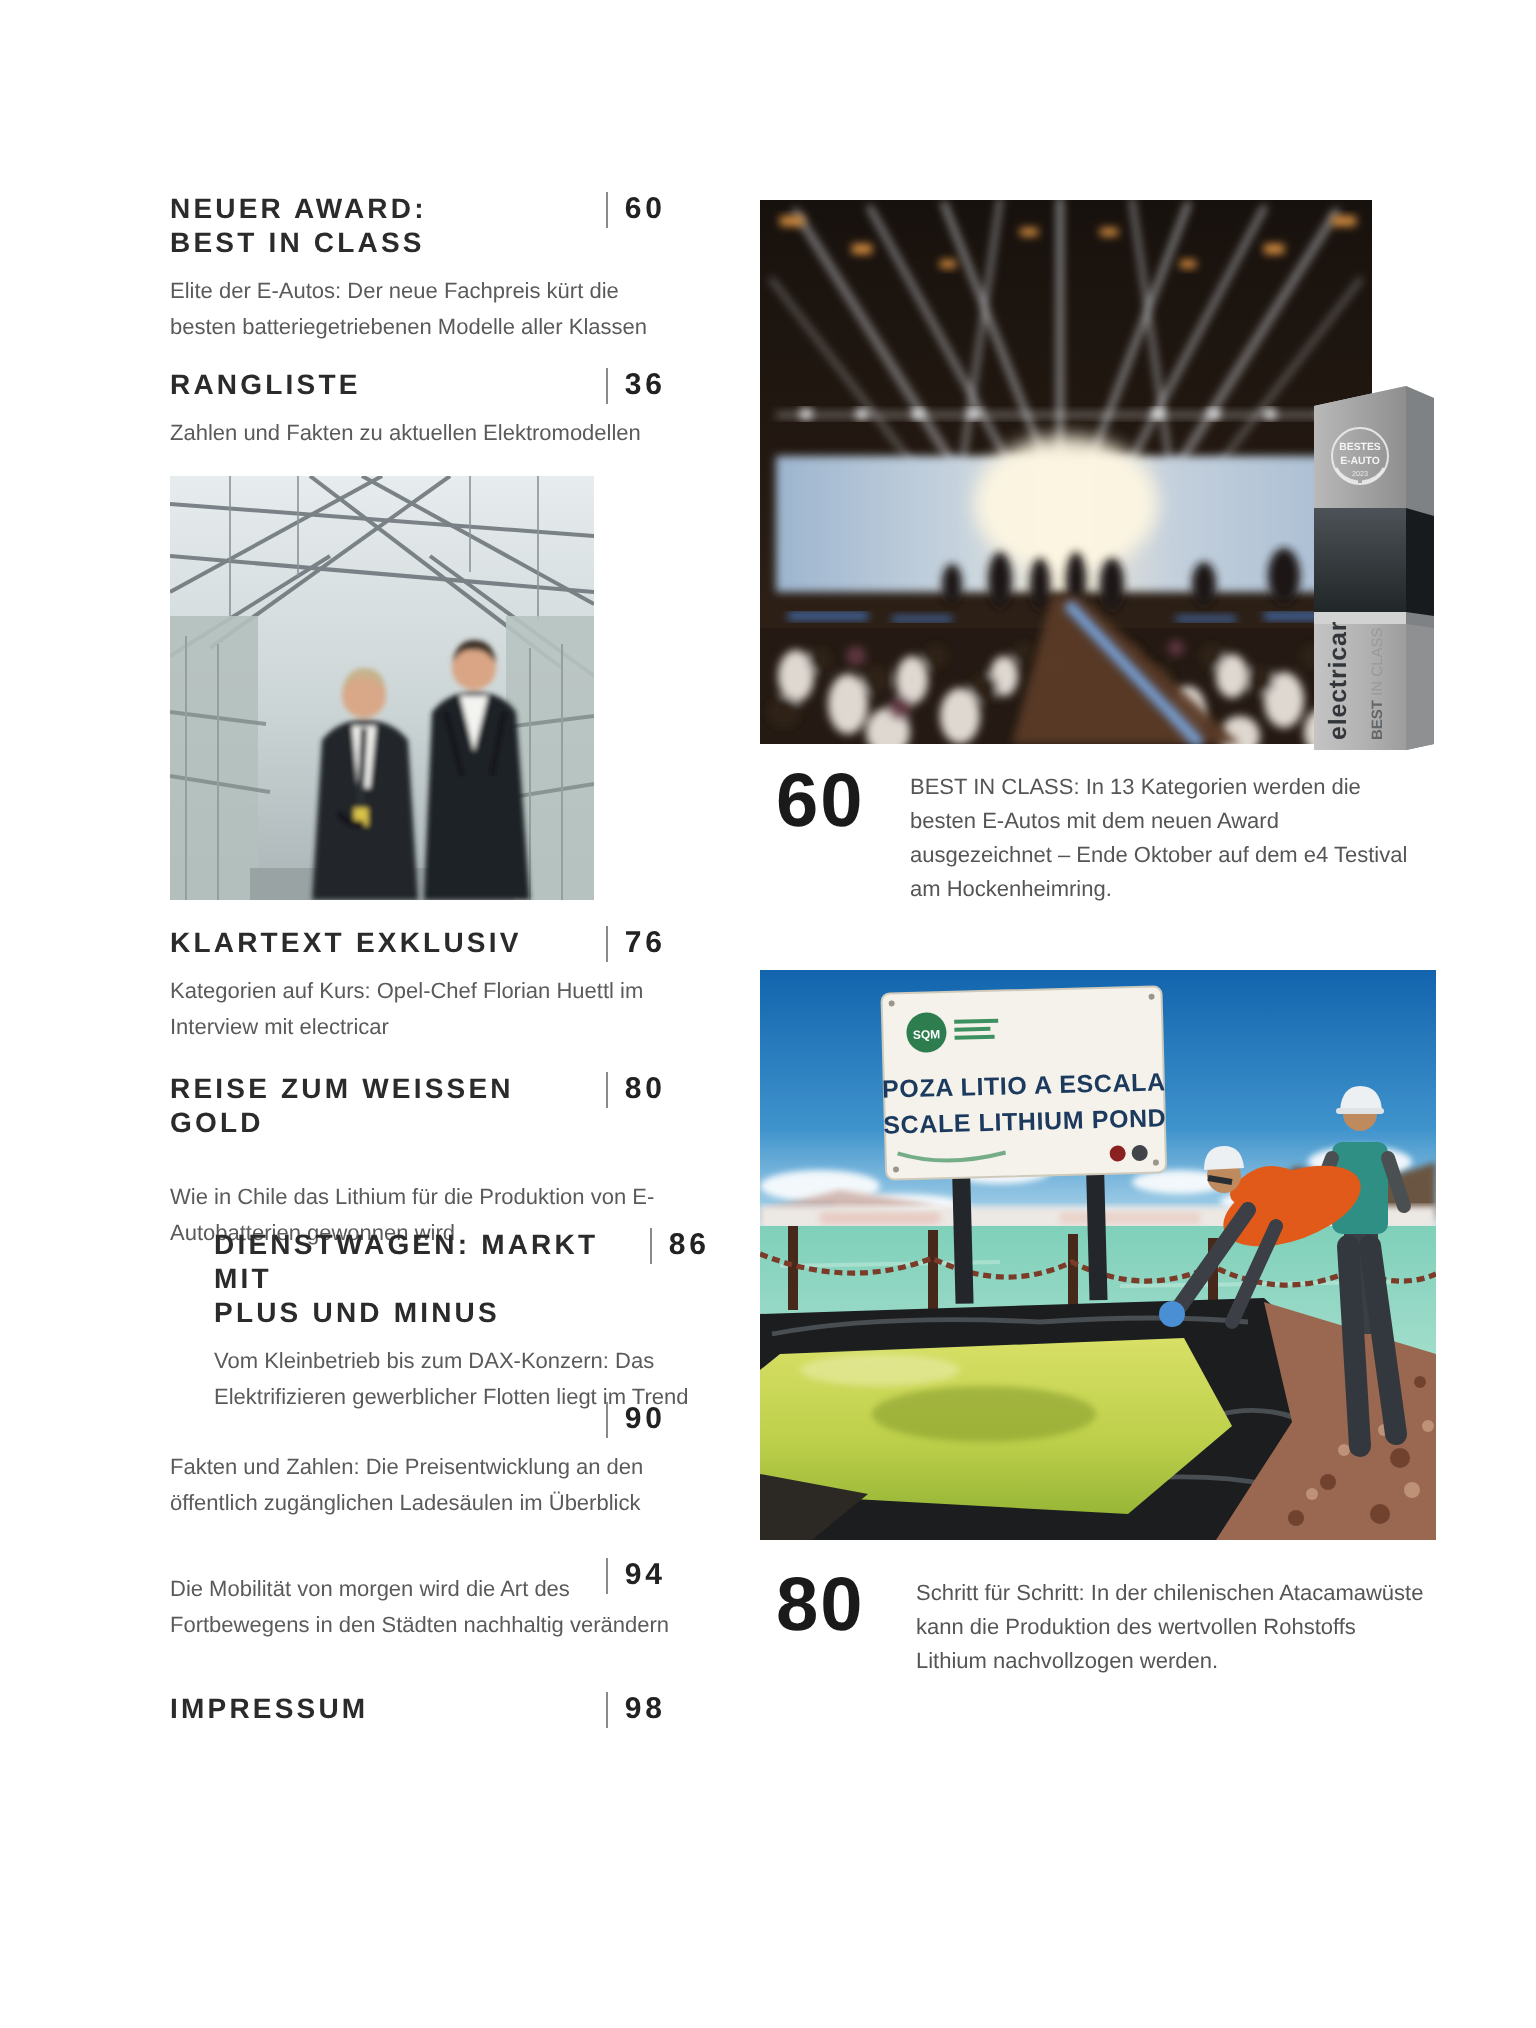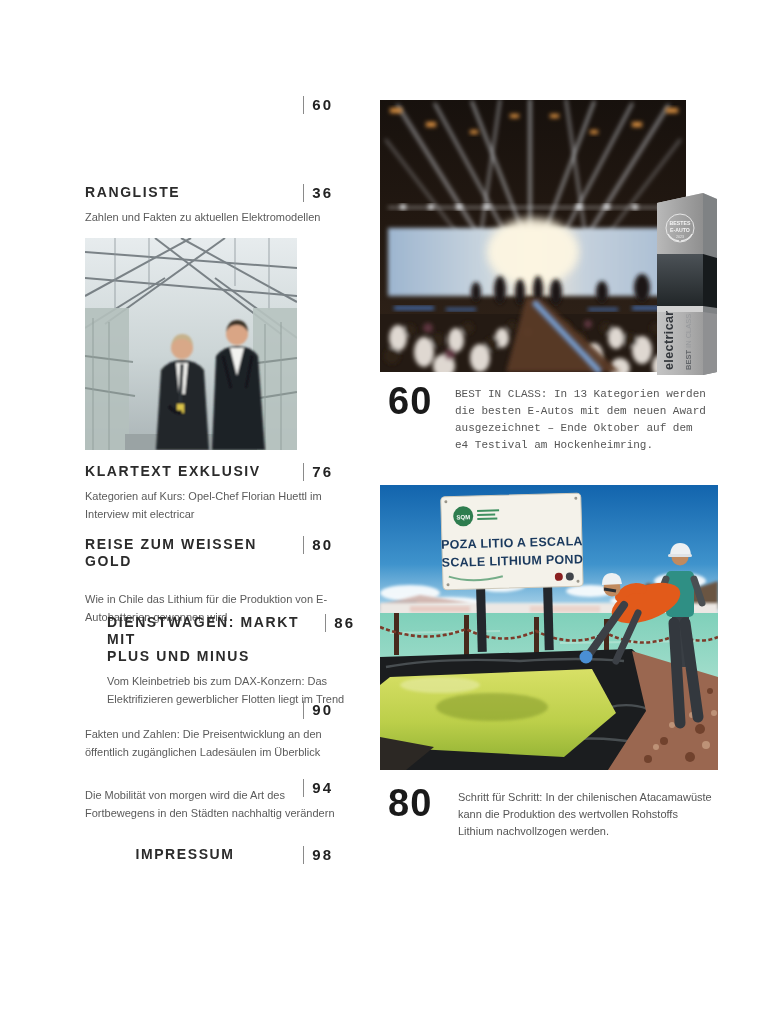--- a/index.html
+++ b/index.html
@@ -30,21 +30,24 @@
     position:absolute;font-size:11px;color:#555;line-height:17px;width:256px;
   }
   
   .photo{position:absolute;overflow:hidden;}
   .photo svg{display:block;}
 </style>
 </head>
 <body>
 
 <div class="toc-item" style="top:96px;">
+  <div class="toc-title">NEUER AWARD:
+BEST IN CLASS</div>
   <div class="toc-num">60</div>
+  <div class="toc-desc">Elite der E-Autos: Der neue Fachpreis kürt die besten batteriegetriebenen Modelle aller Klassen</div>
 </div>
 
 <div class="toc-item" style="top:184px;">
   <div class="toc-title">RANGLISTE</div>
   <div class="toc-num">36</div>
   <div class="toc-desc">Zahlen und Fakten zu aktuellen Elektromodellen</div>
 </div>
 
 <div class="photo" style="left:85px;top:238px;width:212px;height:212px;">
   <svg width="212" height="212" viewBox="0 0 212 212">
@@ -137,21 +140,21 @@
 <div class="toc-item" style="top:701px;">
   <div class="toc-num">90</div>
   <div class="toc-desc" style="margin-top:24px;">Fakten und Zahlen: Die Preisentwicklung an den öffentlich zugänglichen Ladesäulen im Überblick</div>
 </div>
 
 <div class="toc-item" style="top:779px;">
   <div class="toc-num">94</div>
   <div class="toc-desc">Die Mobilität von morgen wird die Art des Fortbewegens in den Städten nachhaltig verändern</div>
 </div>
 
-<div class="toc-item" style="top:846px;text-align:center;">
+<div class="toc-item" style="top:846px;">
   <div class="toc-title">IMPRESSUM</div>
   <div class="toc-num">98</div>
 </div>
 
 <div class="photo" style="left:380px;top:100px;width:306px;height:272px;">
   <svg width="306" height="272" viewBox="0 0 306 272">
     <defs>
       <linearGradient id="hallBg" x1="0" y1="0" x2="0" y2="1">
         <stop offset="0" stop-color="#17110d"></stop>
           <stop offset="0.45" stop-color="#221811"></stop>
@@ -314,21 +317,21 @@
     </g>
 
     <text transform="rotate(-90 18 182)" x="18" y="182" font-size="12.5" font-weight="700" fill="#33373c" font-family="Liberation Sans, sans-serif" letter-spacing="0.4">electricar</text>
     <text transform="rotate(-90 36 182)" x="36" y="182" font-size="7.5" font-family="Liberation Sans, sans-serif">
       <tspan font-weight="700" fill="#63666a">BEST</tspan><tspan fill="#97999c"> IN CLASS</tspan>
     </text>
   </svg>
 </div>
 
 <div class="cap-num" style="left:388px;top:380px;">60</div>
-<div class="cap-text" style="left:455px;top:386px;font-family:Liberation Mono, monospace;">BEST IN CLASS: In 13 Kategorien werden die besten E-Autos mit dem neuen Award ausgezeichnet – Ende Oktober auf dem e4 Testival am Hockenheimring.</div>
+<div class="cap-text" style="left:455px;top:386px;">BEST IN CLASS: In 13 Kategorien werden die besten E-Autos mit dem neuen Award ausgezeichnet – Ende Oktober auf dem e4 Testival am Hockenheimring.</div>
 
 <div class="photo" style="left:380px;top:485px;width:338px;height:285px;">
   <svg width="338" height="285" viewBox="0 0 338 285">
     <defs>
       <linearGradient id="skyG" x1="0" y1="0" x2="0" y2="1">
         <stop offset="0" stop-color="#1264ad"></stop>
           <stop offset="0.6" stop-color="#3f93cc"></stop>
           <stop offset="1" stop-color="#bfe0ef"></stop>
       </linearGradient>
       <linearGradient id="lagoonG" x1="0" y1="0" x2="0" y2="1">

